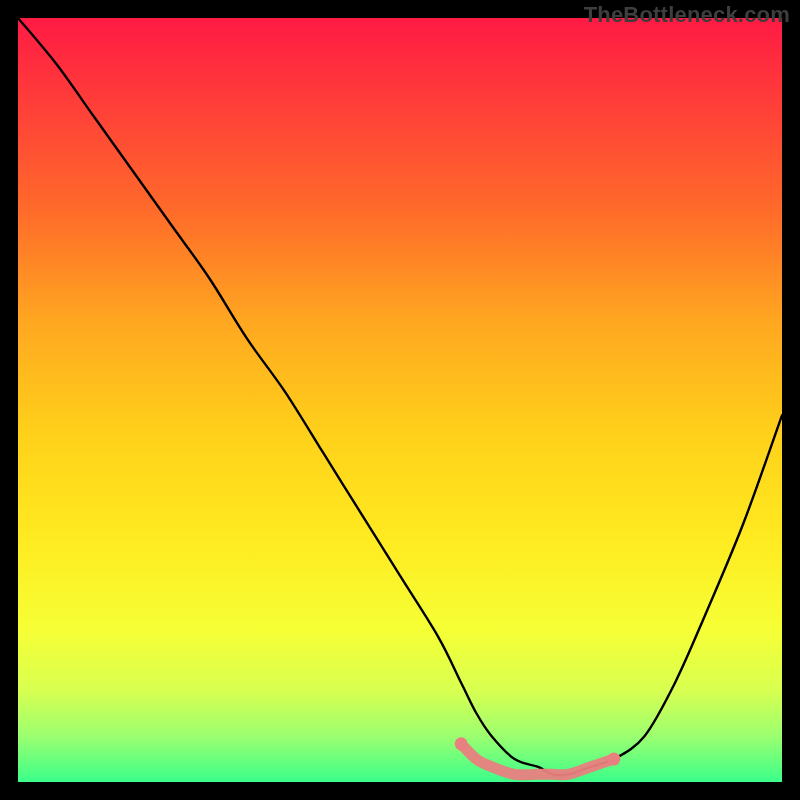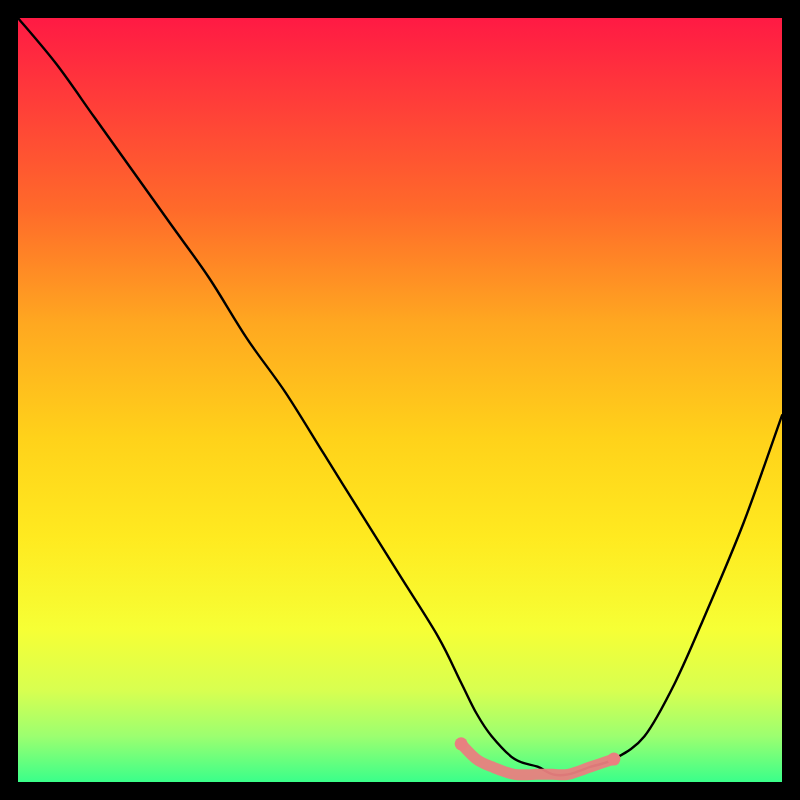--- a/index.html
+++ b/index.html
@@ -54,13 +54,14 @@
     </g>
     <g>
       <path id="highlight-path" fill="none" stroke="#e98080" stroke-width="11" stroke-linecap="round" stroke-linejoin="round" opacity="0.95" d="M 443.12 725.80 C 445.67 728.35, 453.31 737.26, 458.40 741.08 C 463.49 744.90, 467.31 746.17, 473.68 748.72 C 480.05 751.27, 488.96 755.09, 496.60 756.36 C 504.24 757.63, 513.15 756.36, 519.52 756.36 C 525.89 756.36, 529.71 756.36, 534.80 756.36 C 539.89 756.36, 543.71 757.63, 550.08 756.36 C 556.45 755.09, 565.36 751.27, 573.00 748.72 C 580.64 746.17, 592.10 742.35, 595.92 741.08"></path>
       <g id="highlight-dots">
           <circle cx="443.12" cy="725.80" r="6.5" fill="#e98080"></circle>
           <circle cx="595.92" cy="741.08" r="6.5" fill="#e98080"></circle>
         </g>
     </g>
   </svg>
 
+  <div class="watermark">TheBottleneck.com</div>
 </div>
 
 </body></html>

